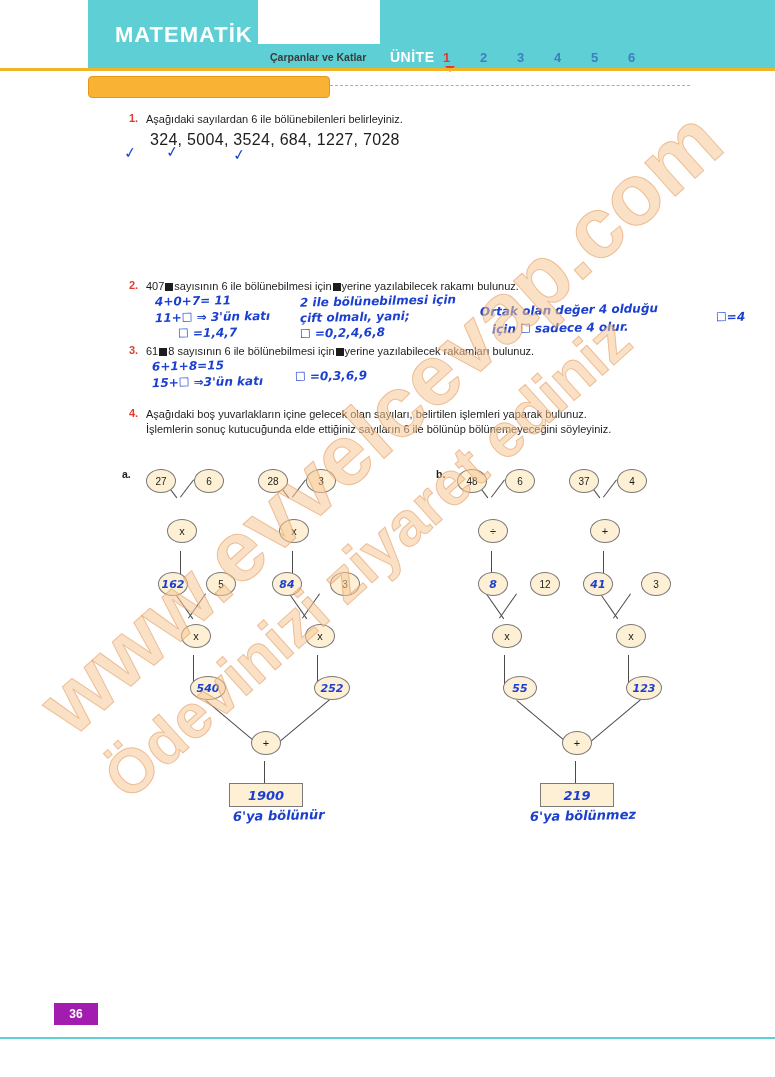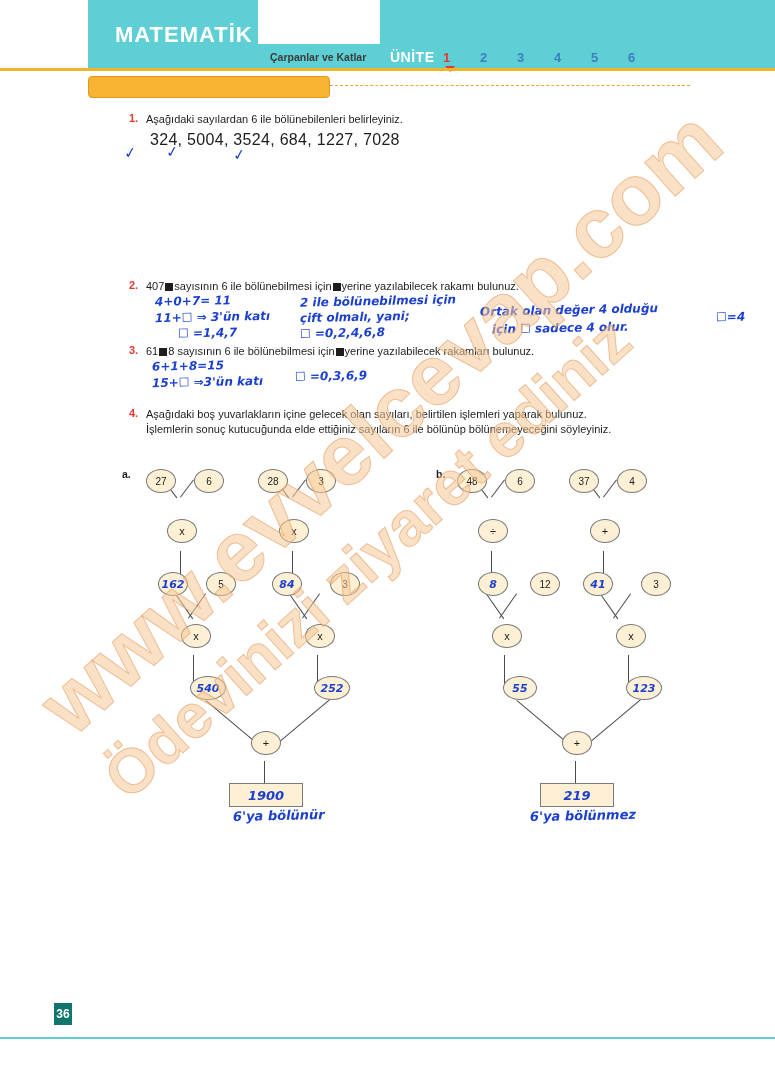--- a/index.html
+++ b/index.html
@@ -108,22 +108,22 @@
   .resultbox{
     position:absolute;width:72px;height:22px;
     background:#fdf0d5;border:1px solid #7a7a7a;
     display:flex;align-items:center;justify-content:center;
     color:#1b3fcf;font-weight:bold;font-style:italic;font-size:13px;
     font-family:"DejaVu Sans", sans-serif;
   }
 
   
   .pagebox{
-    position:absolute;left:54px;top:1003px;width:18px;height:22px;
-    background:#0f766e;display:flex;align-items:center;justify-content:center;
+    position:absolute;left:54px;top:1003px;width:44px;height:22px;
+    background:#a21caf;display:flex;align-items:center;justify-content:center;
     color:#ffffff;font-size:12px;font-weight:bold;
   }
   .footrule{
     position:absolute;left:0;top:1037px;width:775px;height:2px;background:#5ecfd4;
   }
 
   
   .wm{
     position:absolute;left:-20px;top:120px;width:820px;height:900px;
     pointer-events:none;overflow:hidden;

